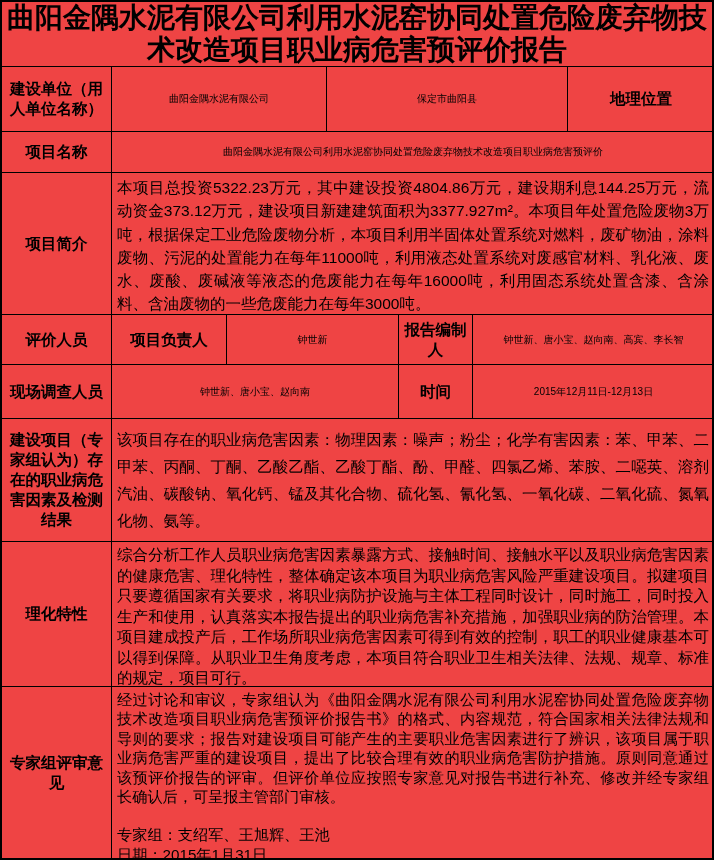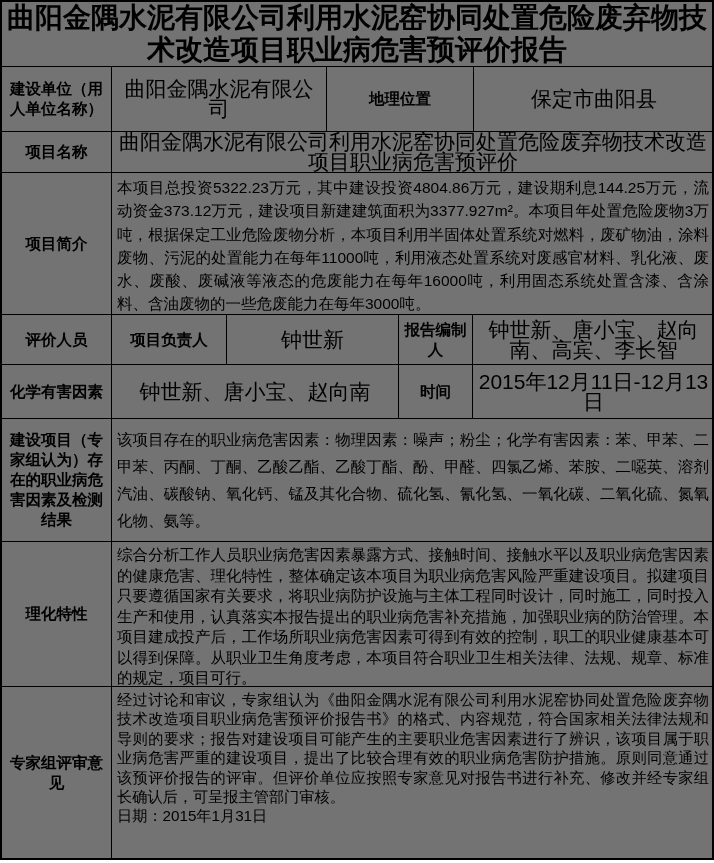--- a/index.html
+++ b/index.html
@@ -1,21 +1,21 @@
 <!DOCTYPE html>
 <html lang="zh"><head>
 <meta charset="utf-8">
 <style>
   html,body{margin:0;padding:0;background:#fff;}
   body{font-family:"Liberation Sans","DejaVu Sans",sans-serif;color:#000;}
   .doc{
     width:714px;
     box-sizing:border-box;
     border:2px solid #000;
-    background:#737373;
+    background:#ef4444;
   }
   .row{display:flex;border-top:1px solid #000;}
   .row:first-child{border-top:none;}
   .cell{
     box-sizing:border-box;
     border-left:1px solid #000;
     overflow:hidden;
   }
   .cell:first-child{border-left:none;}
   .title-cell{
@@ -28,21 +28,21 @@
   }
   .label{
     display:flex;align-items:center;justify-content:center;
     text-align:center;
     font-weight:bold;font-size:15.5px;line-height:20px;
     padding:2px 3px;
   }
   .val-center{
     display:flex;align-items:center;justify-content:center;
     text-align:center;
-    font-size:21px;line-height:20px;
+    font-size:10px;line-height:20px;
     padding:2px 4px;
   }
   .para{
     font-size:15.5px;
     padding:3px 5px;
     text-align:justify;
   }
   .p-summary{line-height:23.3px;}
   .p-hazards{display:flex;align-items:center;}
   .p-hazards .inner{line-height:27px;width:100%;}
@@ -70,22 +70,22 @@
 
 <div class="doc">
 
   <div class="row">
     <div class="cell title-cell">曲阳金隅水泥有限公司利用水泥窑协同处置危险废弃物技术改造项目职业病危害预评价报告</div>
   </div>
 
   <div class="row h-r1">
     <div class="cell label w-label h-r1">建设单位（用人单位名称）</div>
     <div class="cell val-center w-r1c2 h-r1">曲阳金隅水泥有限公司</div>
+    <div class="cell val-center w-r1c4 h-r1">保定市曲阳县</div>
     <div class="cell label w-r1c3 h-r1">地理位置</div>
-    <div class="cell val-center w-r1c4 h-r1">保定市曲阳县</div>
   </div>
 
   <div class="row h-r2">
     <div class="cell label w-label h-r2">项目名称</div>
     <div class="cell val-center w-wide h-r2">曲阳金隅水泥有限公司利用水泥窑协同处置危险废弃物技术改造项目职业病危害预评价</div>
   </div>
 
   <div class="row h-r3">
     <div class="cell label w-label h-r3">项目简介</div>
     <div class="cell para p-summary w-wide h-r3">本项目总投资5322.23万元，其中建设投资4804.86万元，建设期利息144.25万元，流动资金373.12万元，建设项目新建建筑面积为3377.927m²。本项目年处置危险废物3万吨，根据保定工业危险废物分析，本项目利用半固体处置系统对燃料，废矿物油，涂料废物、污泥的处置能力在每年11000吨，利用液态处置系统对废感官材料、乳化液、废水、废酸、废碱液等液态的危废能力在每年16000吨，利用固态系统处置含漆、含涂料、含油废物的一些危废能力在每年3000吨。</div>
@@ -93,21 +93,21 @@
 
   <div class="row h-r4">
     <div class="cell label w-label h-r4">评价人员</div>
     <div class="cell label w-r4c2 h-r4">项目负责人</div>
     <div class="cell val-center w-r4c3 h-r4">钟世新</div>
     <div class="cell label w-r4c4 h-r4">报告编制人</div>
     <div class="cell val-center w-r4c5 h-r4">钟世新、唐小宝、赵向南、高宾、李长智</div>
   </div>
 
   <div class="row h-r5">
-    <div class="cell label w-label h-r5">化学有害因素</div>
+    <div class="cell label w-label h-r5">现场调查人员</div>
     <div class="cell val-center w-r5c2 h-r5">钟世新、唐小宝、赵向南</div>
     <div class="cell label w-r4c4 h-r5">时间</div>
     <div class="cell val-center w-r4c5 h-r5">2015年12月11日-12月13日</div>
   </div>
 
   <div class="row h-r6">
     <div class="cell label w-label h-r6">建设项目（专家组认为）存在的职业病危害因素及检测结果</div>
     <div class="cell para p-hazards w-wide h-r6">
       <div class="inner">该项目存在的职业病危害因素：物理因素：噪声；粉尘；化学有害因素：苯、甲苯、二甲苯、丙酮、丁酮、乙酸乙酯、乙酸丁酯、酚、甲醛、四氯乙烯、苯胺、二噁英、溶剂汽油、碳酸钠、氧化钙、锰及其化合物、硫化氢、氰化氢、一氧化碳、二氧化硫、氮氧化物、氨等。</div>
     </div>
@@ -115,17 +115,18 @@
 
   <div class="row h-r7">
     <div class="cell label w-label h-r7">理化特性</div>
     <div class="cell para p-conclusion w-wide h-r7">综合分析工作人员职业病危害因素暴露方式、接触时间、接触水平以及职业病危害因素的健康危害、理化特性，整体确定该本项目为职业病危害风险严重建设项目。拟建项目只要遵循国家有关要求，将职业病防护设施与主体工程同时设计，同时施工，同时投入生产和使用，认真落实本报告提出的职业病危害补充措施，加强职业病的防治管理。本项目建成投产后，工作场所职业病危害因素可得到有效的控制，职工的职业健康基本可以得到保障。从职业卫生角度考虑，本项目符合职业卫生相关法律、法规、规章、标准的规定，项目可行。</div>
   </div>
 
   <div class="row h-r8">
     <div class="cell label w-label h-r8">专家组评审意见</div>
     <div class="cell para p-expert w-wide h-r8">
       <div>经过讨论和审议，专家组认为《曲阳金隅水泥有限公司利用水泥窑协同处置危险废弃物技术改造项目职业病危害预评价报告书》的格式、内容规范，符合国家相关法律法规和导则的要求；报告对建设项目可能产生的主要职业危害因素进行了辨识，该项目属于职业病危害严重的建设项目，提出了比较合理有效的职业病危害防护措施。原则同意通过该预评价报告的评审。但评价单位应按照专家意见对报告书进行补充、修改并经专家组长确认后，可呈报主管部门审核。</div>
+      <div class="sig">专家组：支绍军、王旭辉、王池</div>
       <div>日期：2015年1月31日</div>
     </div>
   </div>
 
 </div>
 
 </body></html>

